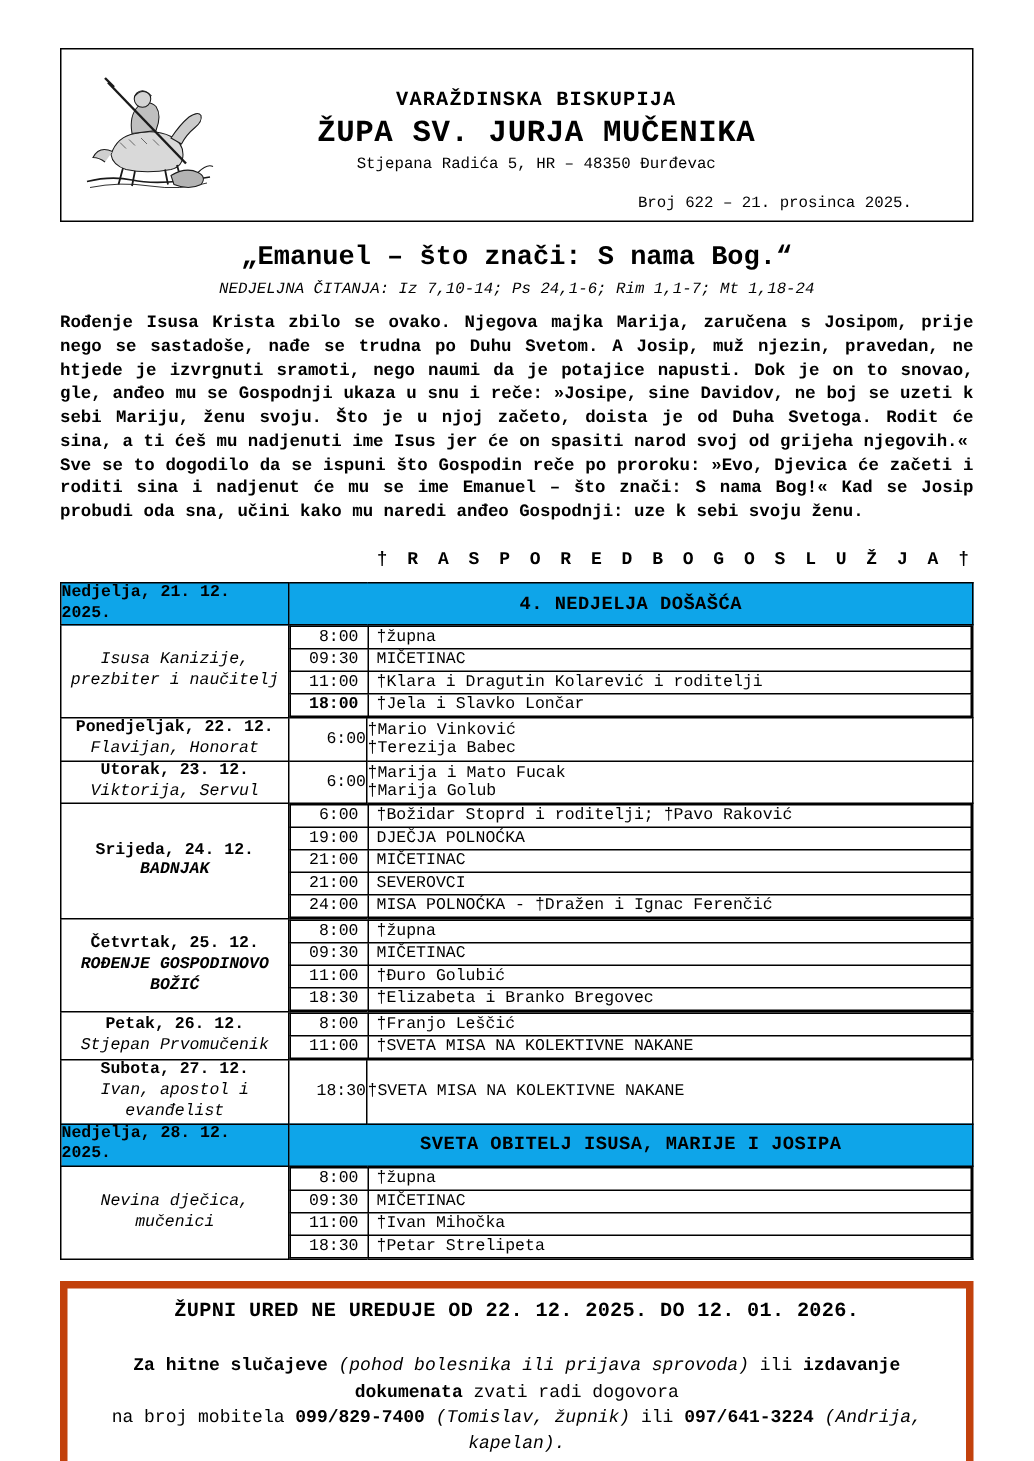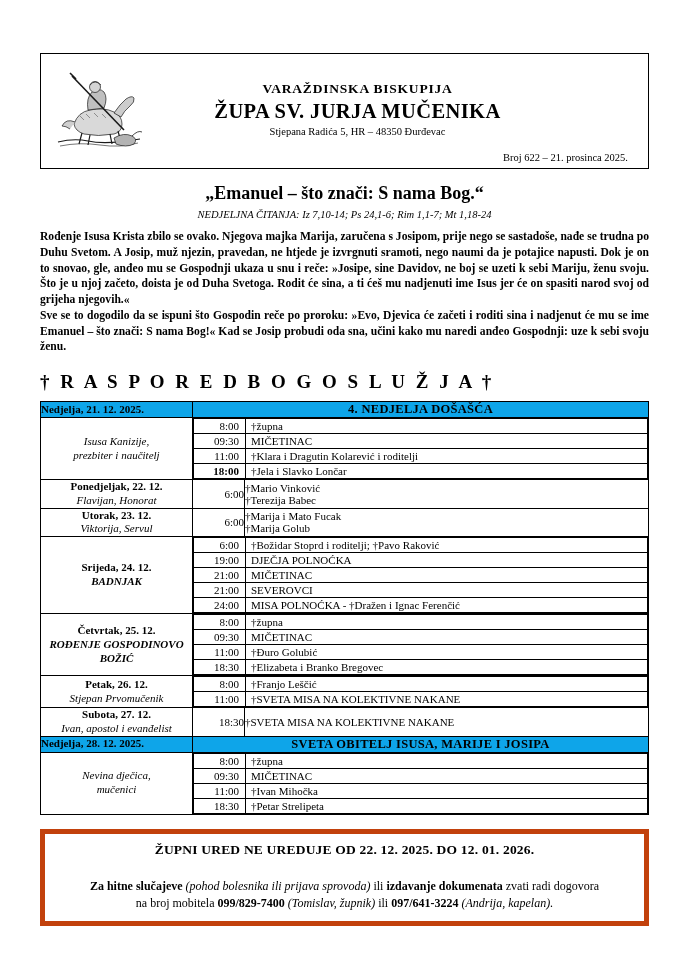--- a/index.html
+++ b/index.html
@@ -11,21 +11,22 @@
   body {
     width: 689px;
     height: 974px;
     font-family: "Liberation Serif", serif;
     color: #000;
     position: relative;
   }
   .page {
     width: 689px;
     height: 686px;
-    padding: 53px 40px 20px 40px;
+    padding: 32px 40px 20px 40px;
+    font-family: Liberation Mono, monospace;
   }
 
   
   .header-box {
     border: 1px solid #000;
     padding: 6px 10px 8px 10px;
     display: flex;
     align-items: center;
     position: relative;
     min-height: 116px;
@@ -97,22 +98,22 @@
     font-size: 11.6px;
     font-weight: bold;
     text-align: justify;
     line-height: 1.36;
   }
   .gospel-body p { margin: 0; }
   .gospel-body p + p { margin-top: 0px; }
 
   
   .schedule-heading {
-    text-align: left;
-    font-size: 19px;
+    text-align: right;
+    font-size: 12px;
     font-weight: bold;
     letter-spacing: 3px;
     margin-top: 16px;
     margin-bottom: 8px;
   }
 
   
   table.sched {
     width: 100%;
     border-collapse: collapse;
@@ -233,21 +234,21 @@
 
           <path d="M26 48 L30 52 M32 46 L36 50 M40 45 L44 49 M48 46 L52 50" stroke-width="0.4"></path>
         </g>
       </svg>
     </div>
     <div class="header-texts">
       <div class="diocese">VARAŽDINSKA BISKUPIJA</div>
       <div class="parish">ŽUPA SV. JURJA MUČENIKA</div>
       <div class="address">Stjepana Radića 5, HR – 48350 Đurđevac</div>
     </div>
-    <div style="position:absolute; right:0; bottom:5px;">
+    <div style="position:absolute; right:20px; bottom:5px;">
       <div class="issue">Broj 622  –  21. prosinca 2025.</div>
     </div>
   </div>
 
   <div class="gospel-title">„Emanuel – što znači: S nama Bog.“</div>
   <div class="readings">NEDJELJNA ČITANJA: Iz 7,10-14; Ps 24,1-6; Rim 1,1-7; Mt 1,18-24</div>
 
   <div class="gospel-body">
     <p>Rođenje Isusa Krista zbilo se ovako. Njegova majka Marija, zaručena s Josipom, prije nego se sastadoše, nađe se trudna po Duhu Svetom. A Josip, muž njezin, pravedan, ne htjede je izvrgnuti sramoti, nego naumi da je potajice napusti. Dok je on to snovao, gle, anđeo mu se Gospodnji ukaza u snu i reče: »Josipe, sine Davidov, ne boj se uzeti k sebi Mariju, ženu svoju. Što je u njoj začeto, doista je od Duha Svetoga. Rodit će sina, a ti ćeš mu nadjenuti ime Isus jer će on spasiti narod svoj od grijeha njegovih.«</p>
     <p>Sve se to dogodilo da se ispuni što Gospodin reče po proroku: »Evo, Djevica će začeti i roditi sina i nadjenut će mu se ime Emanuel – što znači: S nama Bog!« Kad se Josip probudi oda sna, učini kako mu naredi anđeo Gospodnji: uze k sebi svoju ženu.</p>

